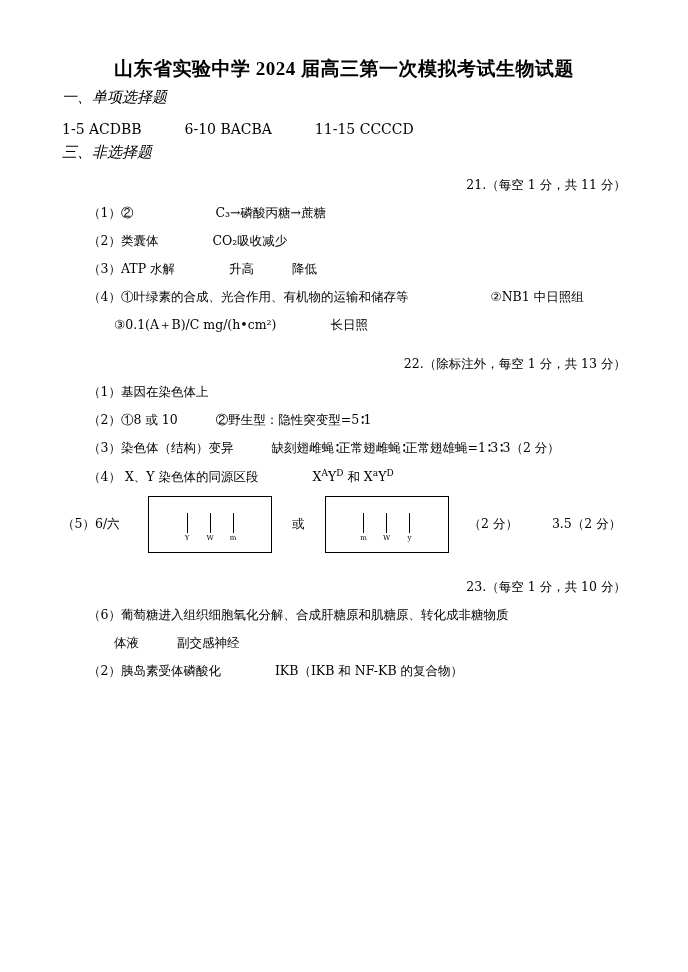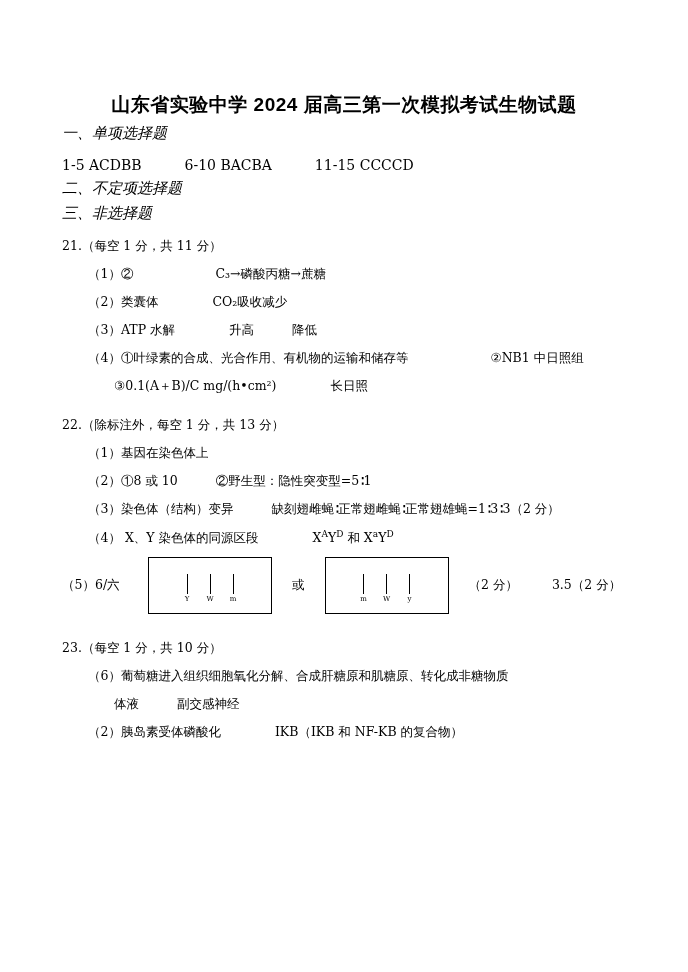--- a/index.html
+++ b/index.html
@@ -17,25 +17,25 @@
   }
   .page {
     width: 688px;
     height: 972px;
     position: relative;
     box-sizing: border-box;
     padding: 0 62px;
   }
   .doc-title {
     text-align: center;
-    font-family: Liberation Sans, sans-serif;
+    font-family: Liberation Serif, serif;
     font-weight: bold;
     font-size: 19px;
     letter-spacing: 0.5px;
-    margin-top: 92px;
+    margin-top: 56px;
     white-space: nowrap;
   }
   .answer-line {
     text-align: center;
     margin-top: 22px;
     white-space: nowrap;
   }
   .answer-line .kaoda {
     font-family: "DejaVu Serif", "Liberation Serif", serif;
     font-weight: bold;
@@ -68,20 +68,21 @@
     display: inline-block;
     width: 22px;
   }
   .q-block {
     margin-top: 15px;
     font-size: 12.5px;
     font-family: "DejaVu Serif", "Liberation Serif", serif;
   }
   .q-head {
     margin-bottom: 2px;
+    text-align: right;
   }
   .q-line {
     margin-top: 11px;
     white-space: nowrap;
   }
   .q-line.indent {
     padding-left: 26px;
   }
   .sp-m { display: inline-block; width: 30px; }
   .sp-l { display: inline-block; width: 46px; }
@@ -162,21 +163,20 @@
   <div class="sec-head">一、单项选择题</div>
 
   <div class="ans-row">
     <span>1-5 ACDBB</span>
     <span class="gap"></span>
     <span>6-10 BACBA</span>
     <span class="gap"></span>
     <span>11-15 CCCCD</span>
   </div>
 
-  <div class="sec-head">二、不定项选择题</div>
 
 
   <div class="sec-head">三、非选择题</div>
 
   <div class="q-block">
     <div class="q-head q-line">21.（每空 1 分，共 11 分）</div>
     <div class="q-line indent">
       <span>（1）②</span>
       <span class="sp-xl"></span>
       <span>C₃→磷酸丙糖→蔗糖</span>

